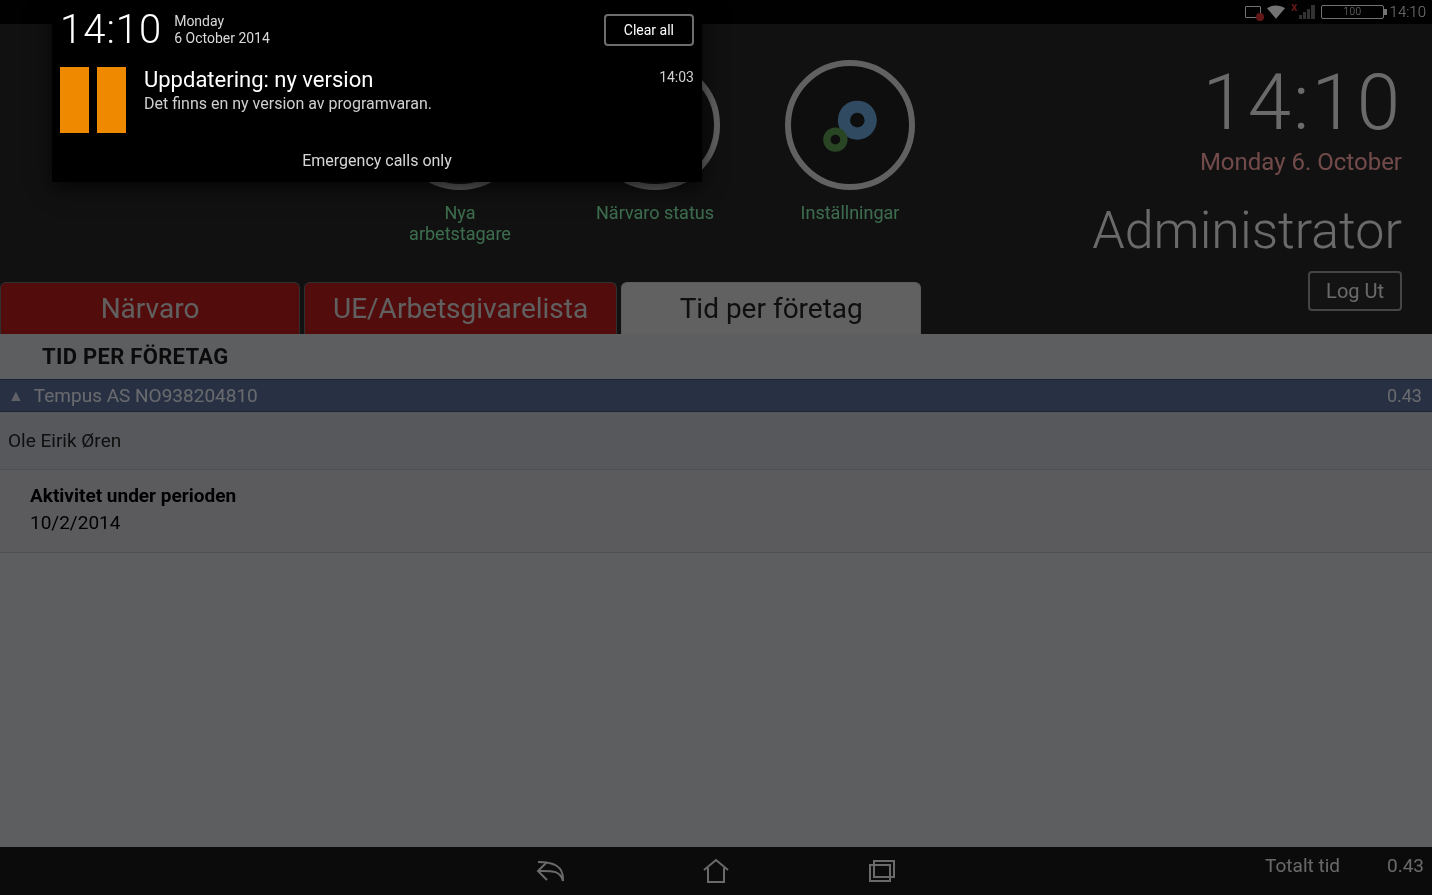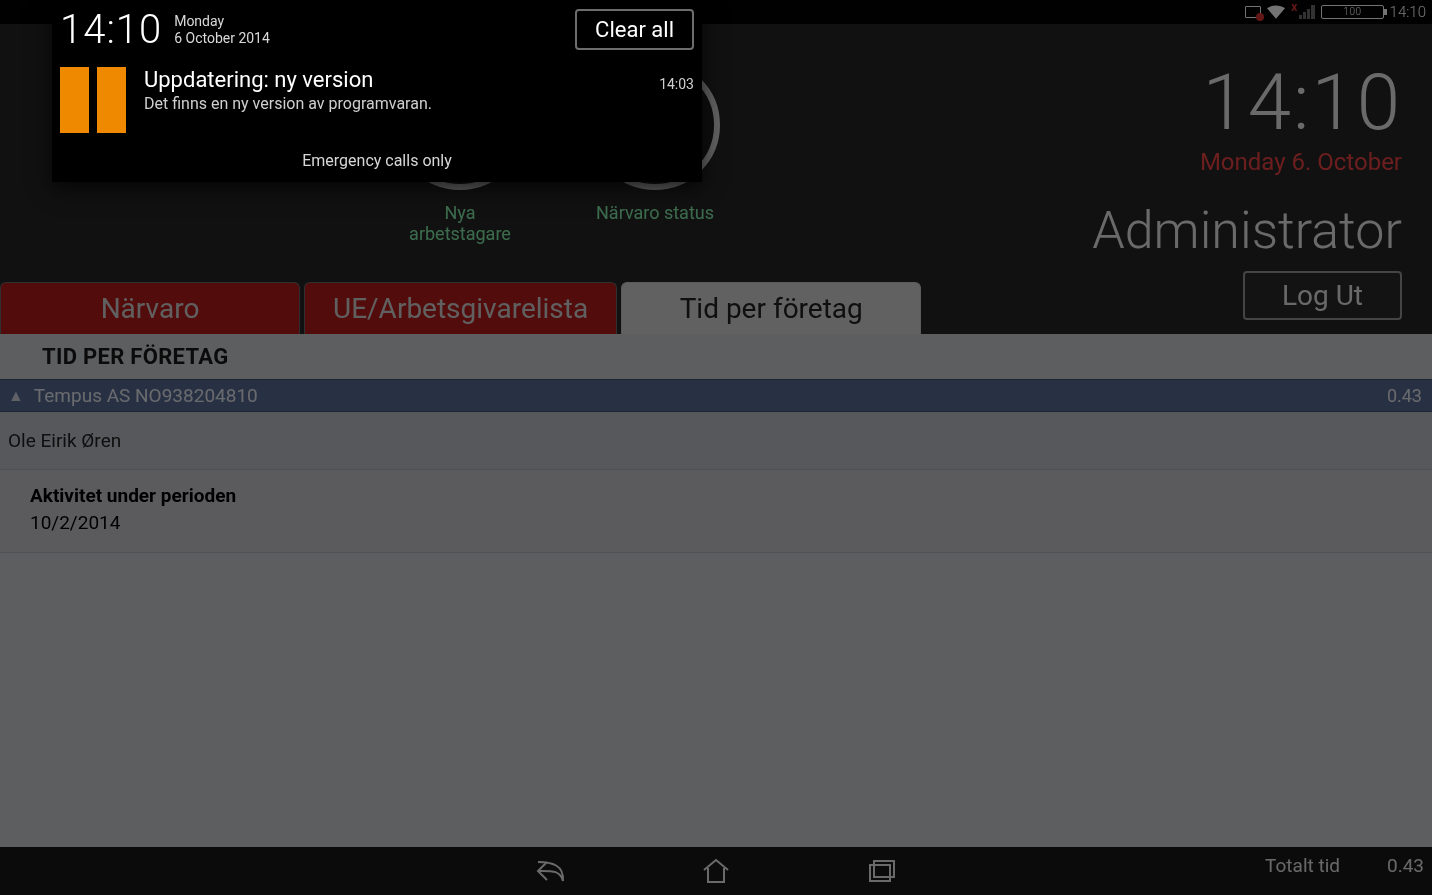--- a/index.html
+++ b/index.html
@@ -38,26 +38,26 @@
   }
   .round-btn .label { color:#86efac; font-size:18px; }
   .rb1 { left:395px; }
   .rb2 { left:590px; }
   .rb3 { left:785px; }
   .gear-main { fill:#6aa7d8; }
   .gear-small { fill:#5c9a4f; }
 
   .header-right { position:absolute; right:30px; top:40px; text-align:right; color:#ececec; }
   .header-right .big-time { font-size:78px; font-weight:300; letter-spacing:2px; line-height:1; }
-  .header-right .date { font-size:24px; margin-top:6px; color:#ef4444; }
+  .header-right .date { font-size:24px; margin-top:6px; color:#fca5a5; }
   .header-right .role { font-size:52px; font-weight:300; margin-top:24px; }
   .header-right .logout {
-    display:inline-block; margin-top:10px; padding:6px 37px;
+    display:inline-block; margin-top:10px; padding:6px 16px;
     border:2px solid #9a9a9a; border-radius:4px;
-    color:#e8e8e8; font-size:28px; font-weight:400; background:#2a2a2a;
+    color:#e8e8e8; font-size:20px; font-weight:400; background:#2a2a2a;
   }
 
   
   .tabs { position:absolute; left:0; top:282px; display:flex; gap:4px; }
   .tab {
     height:52px; padding:0 28px; display:flex; align-items:center; justify-content:center;
     font-size:28px; color:#dcdcdc; background:#3f3f3f; border:1px solid #6b6b6b; border-bottom:none;
     border-top-left-radius:6px; border-top-right-radius:6px;
     min-width:300px;
   }
@@ -129,35 +129,35 @@
     position:absolute; top:0; left:52px; width:650px; background:#000;
     color:#fff; padding:6px 8px 4px 8px;
     box-shadow:0 6px 20px rgba(0,0,0,.7);
   }
   .shade .row1 { display:flex; align-items:center; }
   .shade .time { font-size:40px; font-weight:300; letter-spacing:1px; }
   .shade .day { margin-left:12px; font-size:14px; color:#d9d9d9; line-height:1.2; }
   .shade .spacer { flex:1; }
   .shade .clear {
     border:2px solid #6d6d6d; border-radius:4px; background:transparent;
-    color:#fff; font-size:22px; padding:6px 18px;
+    color:#fff; font-size:14px; padding:6px 18px;
   }
   .shade .notif {
     display:flex; align-items:flex-start; gap:18px; margin-top:14px;
   }
   .shade .notif .icon {
     width:66px; height:66px; display:flex; gap:8px;
   }
   .shade .notif .icon span {
     flex:1; background:#ef8a00;
   }
   .shade .notif .body { flex:1; }
   .shade .notif .title { font-size:22px; }
   .shade .notif .sub { font-size:16px; color:#cfcfcf; margin-top:2px; }
-  .shade .notif .ts { font-size:14px; color:#cfcfcf; align-self:flex-start; margin-top:9px; }
+  .shade .notif .ts { font-size:14px; color:#cfcfcf; align-self:flex-start; margin-top:2px; }
   .shade .footer { text-align:center; font-size:16px; color:#d7d7d7; margin-top:18px; margin-bottom:8px; }
 </style>
 </head>
 <body>
 
 <div class="app">
 
   <div class="status-bar">
     <span class="sim-icon"></span>
     <span class="wifi-icon">
@@ -188,20 +188,35 @@
     <div class="round-btn rb2">
       <div class="circle">
         <svg width="70" height="70" viewBox="0 0 64 64">
             <circle cx="32" cy="32" r="24" fill="#3f87d4"></circle>
             <rect x="30" y="14" width="4" height="20" fill="#fff"></rect>
             <rect x="30" y="30" width="16" height="4" fill="#fff"></rect>
           </svg>
       </div>
       <div class="label">Närvaro status</div>
     </div>
+    <div class="round-btn rb3">
+      <div class="circle">
+        <svg width="78" height="78" viewBox="0 0 64 64">
+          <g class="gear-main">
+              <circle cx="38" cy="28" r="16"></circle>
+              <circle cx="38" cy="28" r="6" fill="#1f1f1f"></circle>
+            </g>
+          <g class="gear-small">
+              <circle cx="20" cy="44" r="10"></circle>
+              <circle cx="20" cy="44" r="4" fill="#1f1f1f"></circle>
+            </g>
+        </svg>
+      </div>
+      <div class="label">Inställningar</div>
+    </div>
 
     <div class="header-right">
       <div class="big-time">14:10</div>
       <div class="date">Monday 6. October</div>
       <div class="role">Administrator</div>
       <div class="logout">Log Ut</div>
     </div>
   </div>
 
   <div class="tabs">

